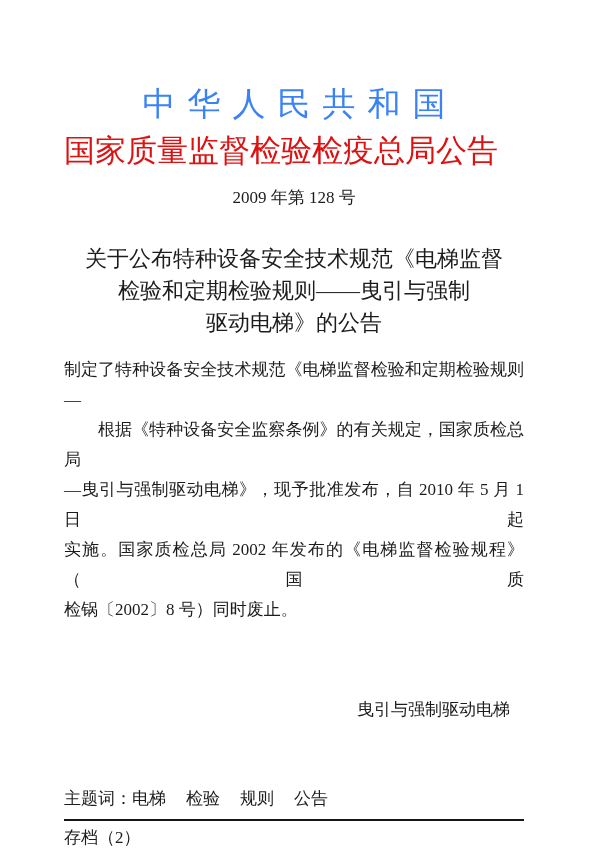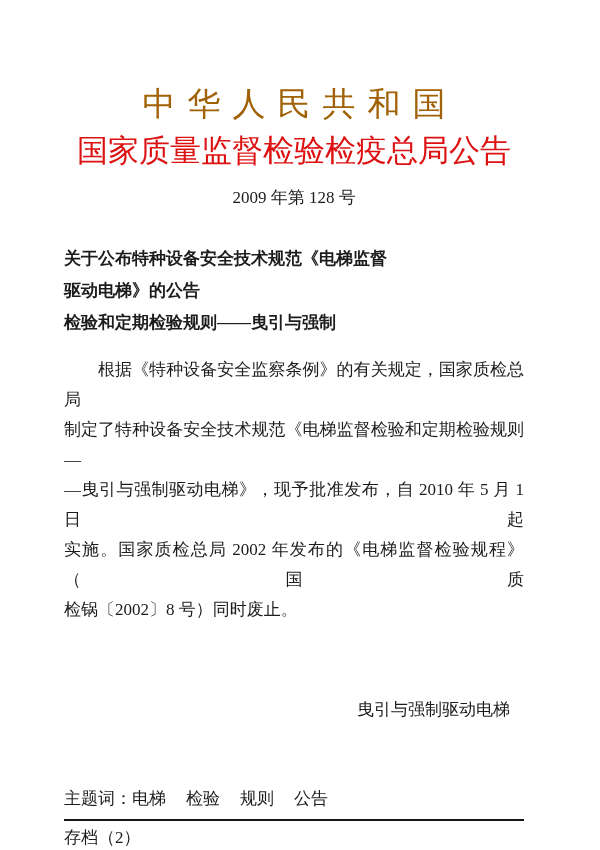--- a/index.html
+++ b/index.html
@@ -21,34 +21,35 @@
     font-size: 33px;
     line-height: 1.15;
     text-align: center;
     letter-spacing: 12px;
     padding-left: 12px; 
     font-weight: normal;
   }
   .title2 {
     font-size: 31px;
     line-height: 1.15;
-    text-align: center;
+    text-align: left;
     margin-top: 9px;
     font-weight: normal;
   }
   .doc-number {
     font-size: 17px;
     text-align: center;
     margin-top: 17px;
   }
   .subject {
     margin-top: 34px;
-    font-size: 17px;
-    font-weight: bold;
+    font-size: 22px;
+    font-weight: normal;
     line-height: 32px;
+    text-align: center;
   }
   .body-par {
     margin-top: 16px;
     font-size: 17px;
     line-height: 30px;
   }
   .body-line {
     text-align: justify;
     text-align-last: justify;
   }
@@ -79,35 +80,35 @@
     line-height: 25px;
     margin-top: 4px;
   }
 </style>
 </head>
 <body>
 
 <div class="page">
   <div class="content">
 
-    <div class="title1 red-text" style="color: #a16207;">中华人民共和国</div>
+    <div class="title1 red-text" style="color: #3b82f6;">中华人民共和国</div>
 
     <div class="title2 red-text" style="color: rgb(221, 17, 17);">国家质量监督检验检疫总局公告</div>
 
     <div class="doc-number">2009 年第 128 号</div>
 
     <div class="subject">
       <div>关于公布特种设备安全技术规范《电梯监督</div>
+      <div>检验和定期检验规则——曳引与强制</div>
       <div>驱动电梯》的公告</div>
-      <div>检验和定期检验规则——曳引与强制</div>
     </div>
 
     <div class="body-par">
+      <div class="body-line">制定了特种设备安全技术规范《电梯监督检验和定期检验规则—</div>
       <div class="body-line first">根据《特种设备安全监察条例》的有关规定，国家质检总局</div>
-      <div class="body-line">制定了特种设备安全技术规范《电梯监督检验和定期检验规则—</div>
       <div class="body-line">—曳引与强制驱动电梯》，现予批准发布，自 2010 年 5 月 1 日起</div>
       <div class="body-line">实施。国家质检总局 2002 年发布的《电梯监督检验规程》（国质</div>
       <div class="body-line last">检锅〔2002〕8 号）同时废止。</div>
     </div>
 
     <div class="date-line">曳引与强制驱动电梯</div>
 
     <div class="kw-row">
       <span>主题词：</span>
       <span class="term first-term">电梯</span>

